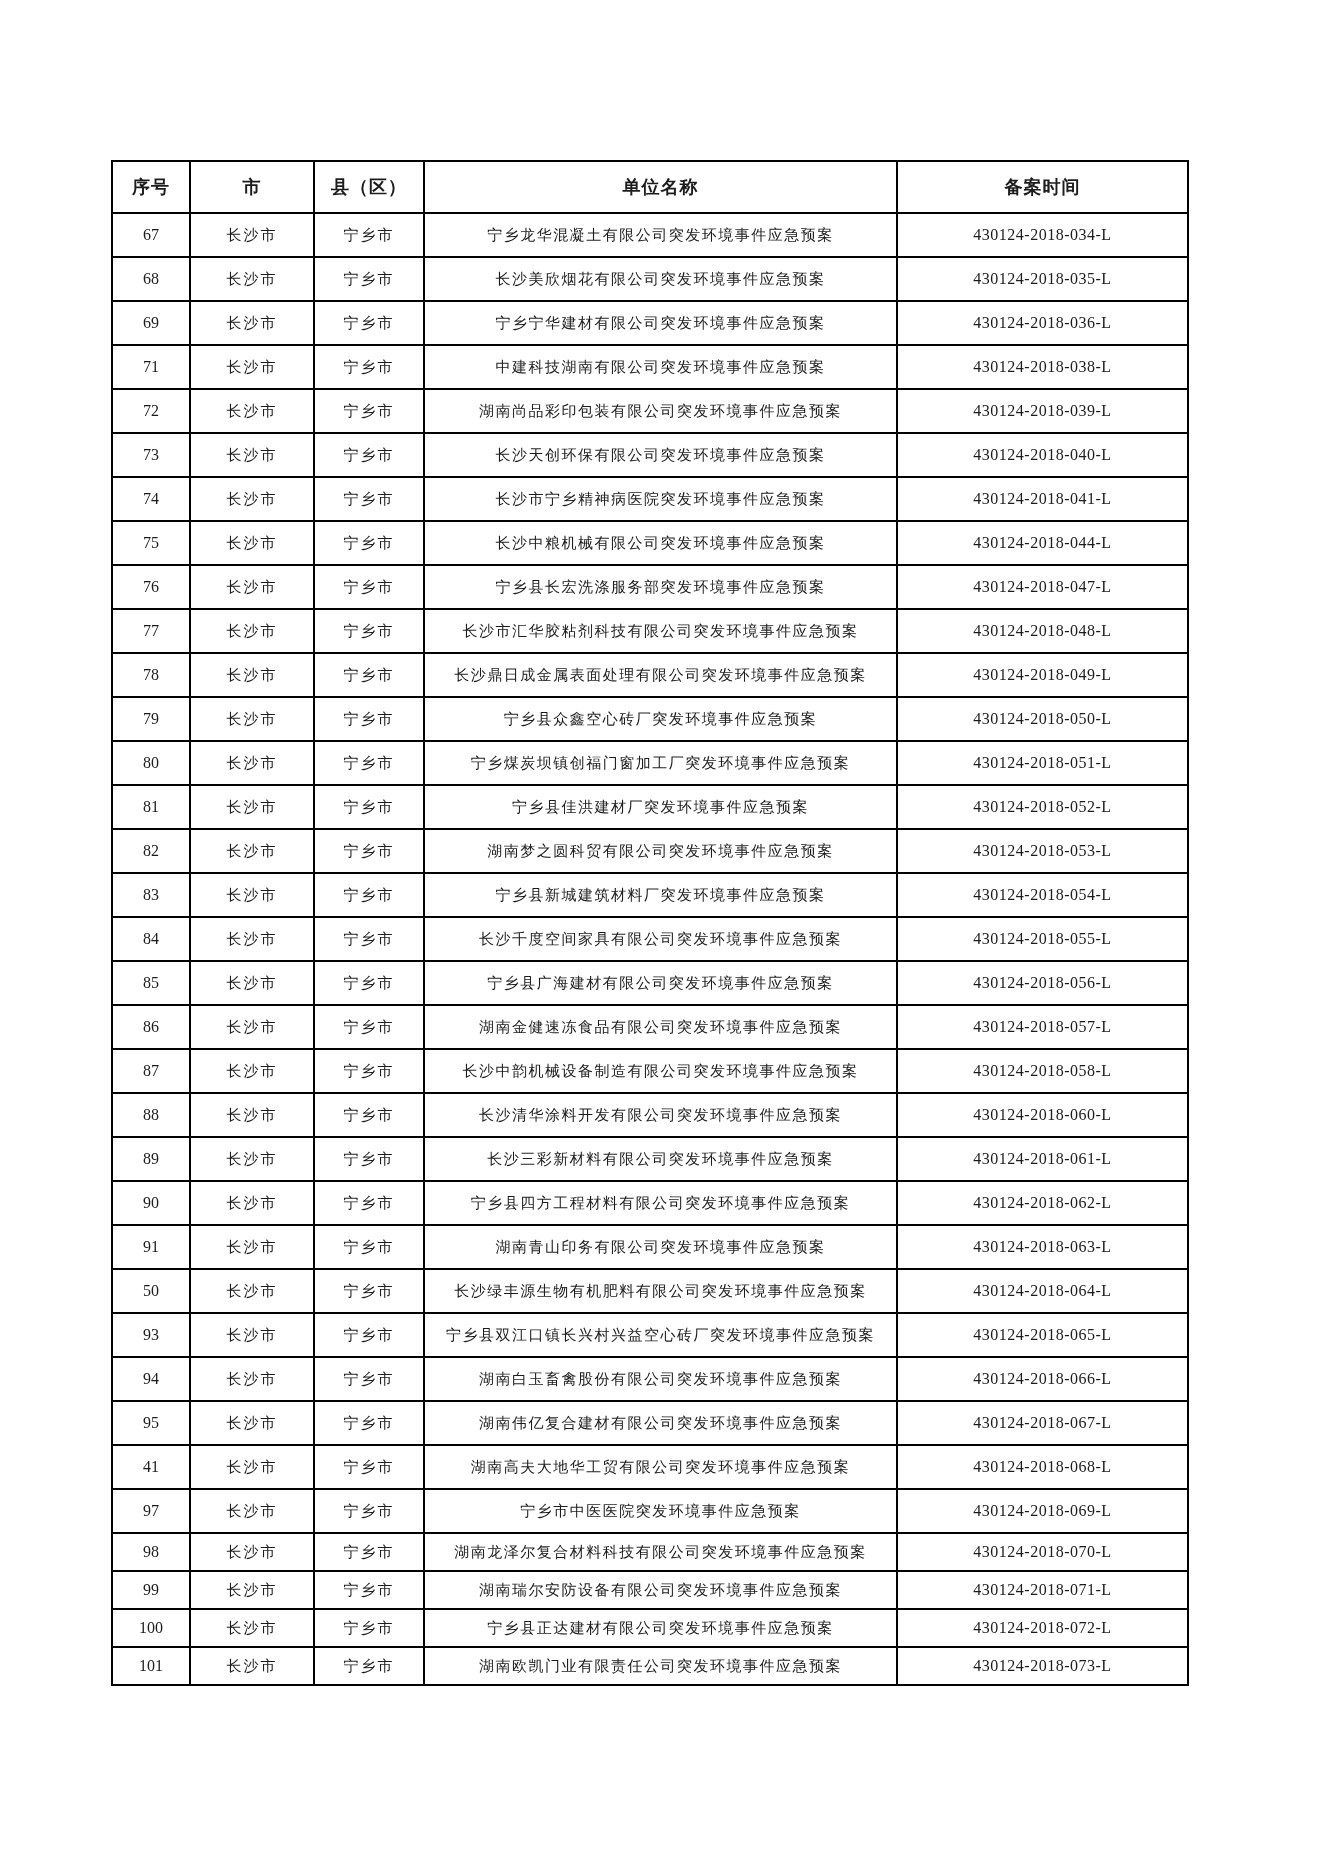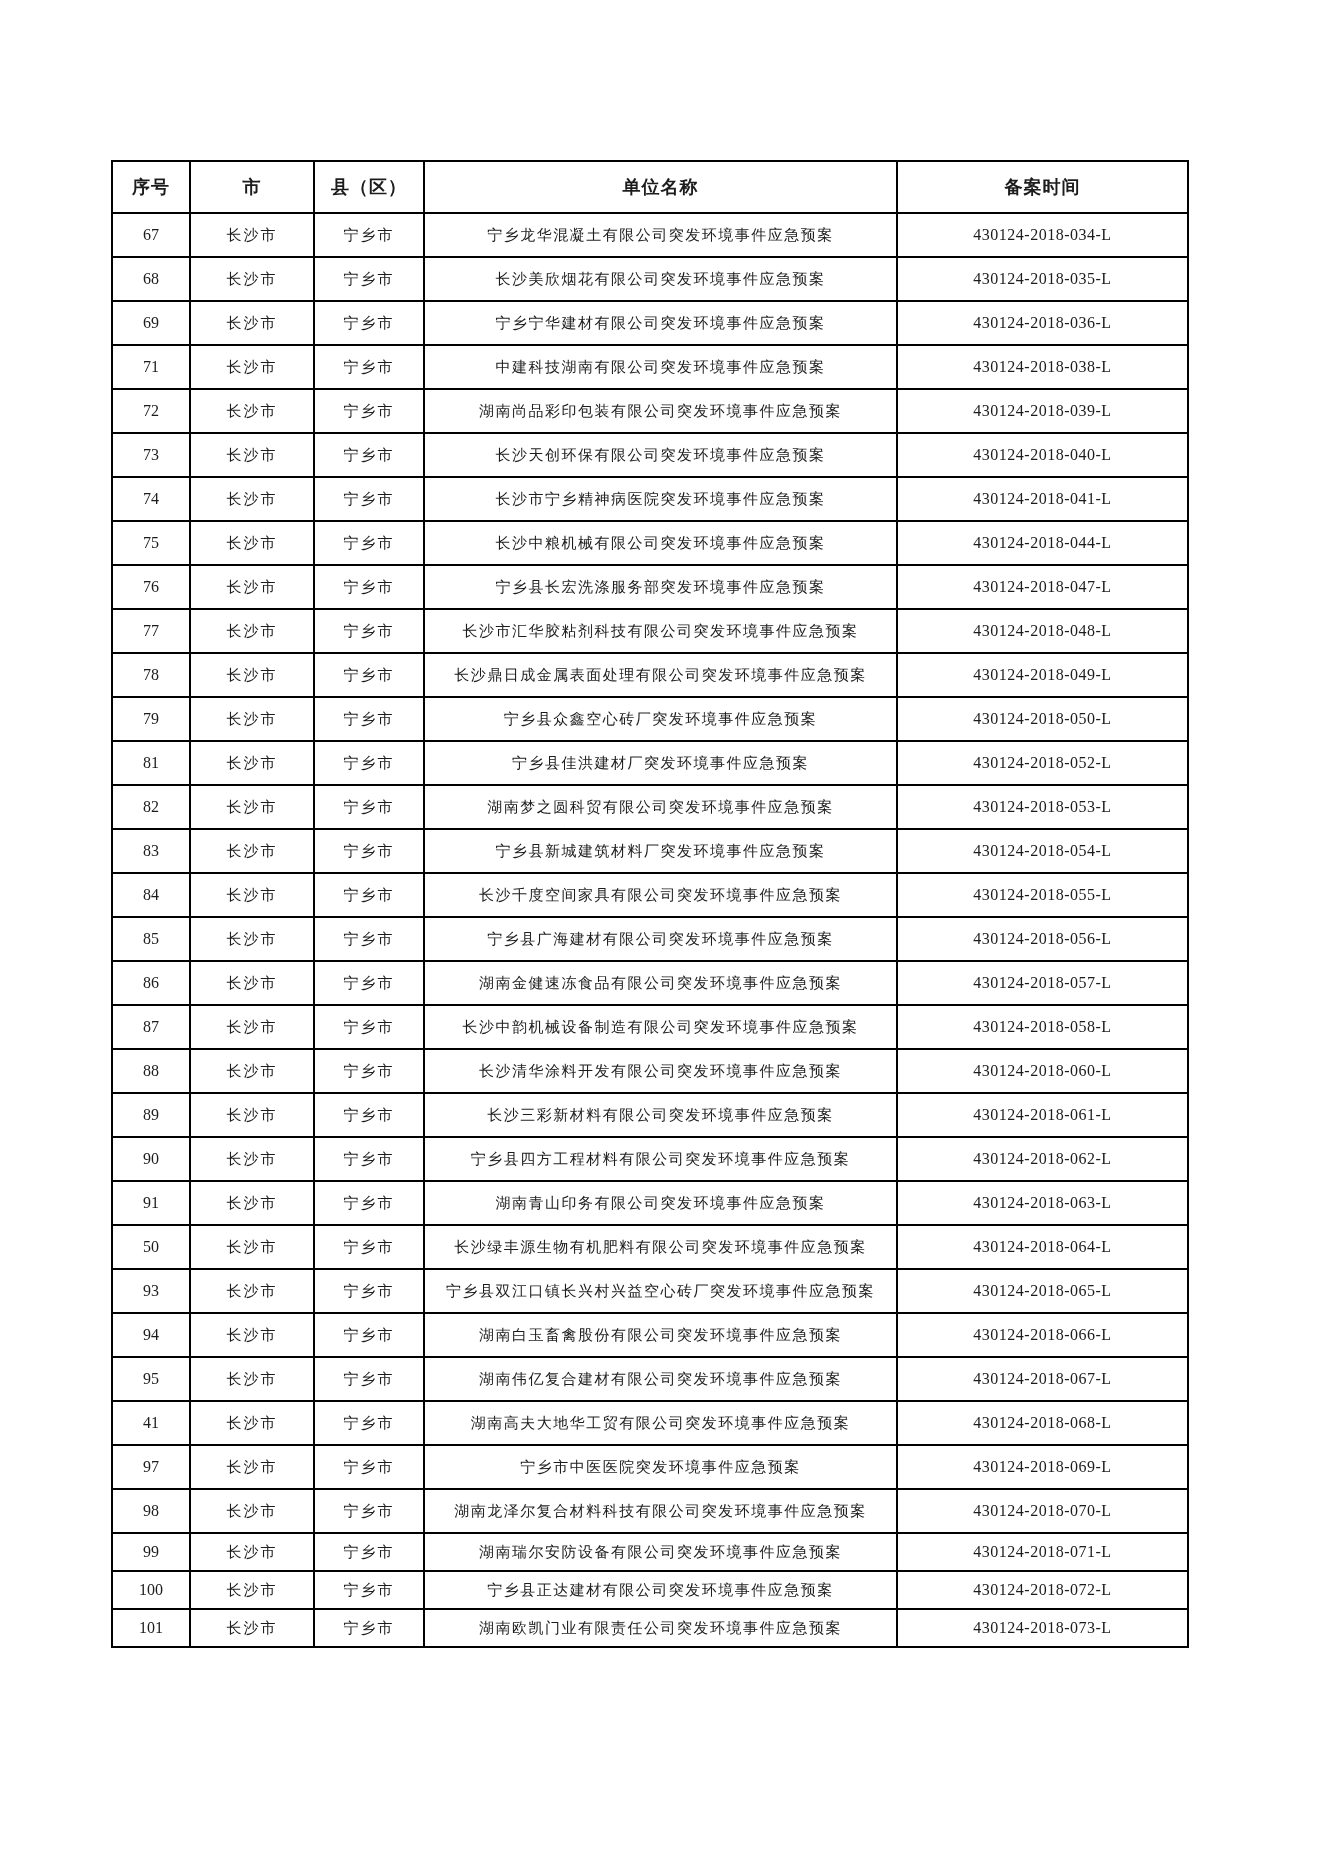--- a/index.html
+++ b/index.html
@@ -170,20 +170,27 @@
           <td class="cell-record">430124-2018-049-L</td>
         </tr>
         <tr>
           <td class="cell-serial">79</td>
           <td class="cell-city">长沙市</td>
           <td class="cell-county">宁乡市</td>
           <td class="cell-unit">宁乡县众鑫空心砖厂突发环境事件应急预案</td>
           <td class="cell-record">430124-2018-050-L</td>
         </tr>
         <tr>
+          <td class="cell-serial">80</td>
+          <td class="cell-city">长沙市</td>
+          <td class="cell-county">宁乡市</td>
+          <td class="cell-unit">宁乡煤炭坝镇创福门窗加工厂突发环境事件应急预案</td>
+          <td class="cell-record">430124-2018-051-L</td>
+        </tr>
+        <tr>
           <td class="cell-serial">81</td>
           <td class="cell-city">长沙市</td>
           <td class="cell-county">宁乡市</td>
           <td class="cell-unit">宁乡县佳洪建材厂突发环境事件应急预案</td>
           <td class="cell-record">430124-2018-052-L</td>
         </tr>
         <tr>
           <td class="cell-serial">82</td>
           <td class="cell-city">长沙市</td>
           <td class="cell-county">宁乡市</td>

